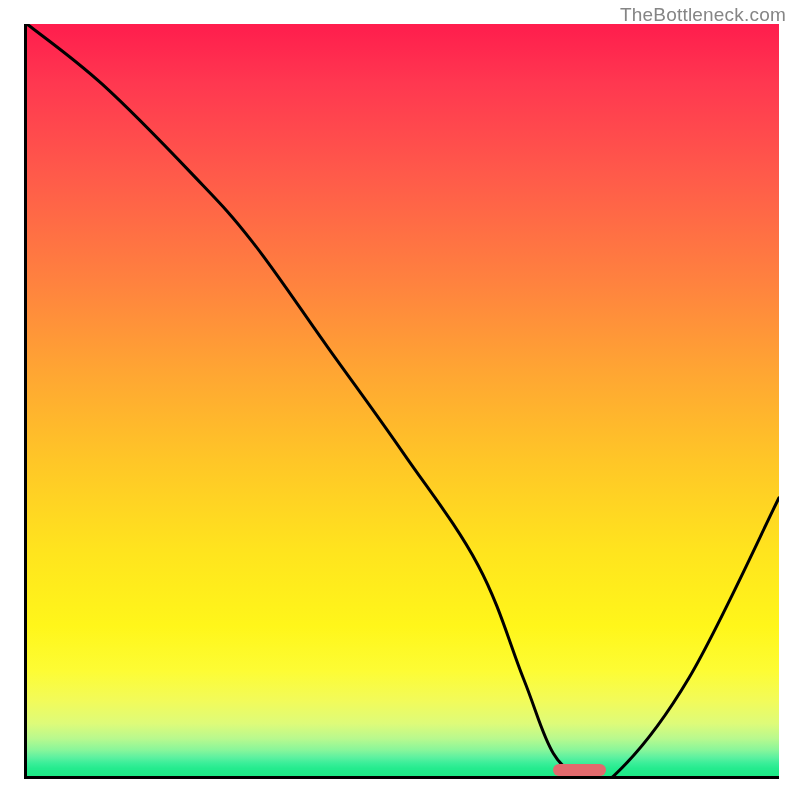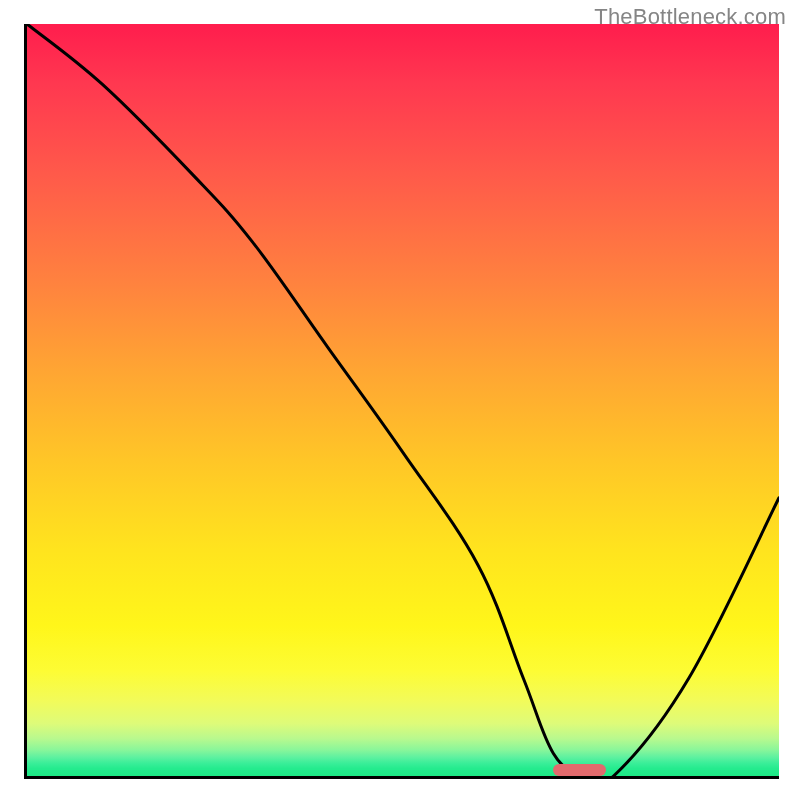--- a/index.html
+++ b/index.html
@@ -61,21 +61,21 @@
   .red-bar {
     position: absolute;
     border-radius: 6px;
     background: #e26a6d;
   }
   .watermark {
     position: absolute;
     top: 4px;
     right: 14px;
     font-family: Arial, Helvetica, sans-serif;
-    font-size: 22px;
+    font-size: 19px;
     color: #858585;
     font-weight: 500;
     letter-spacing: 0.2px;
   }
 </style>
 </head>
 <body>
 
 <div class="chart-container">
   <div class="watermark">TheBottleneck.com</div>

